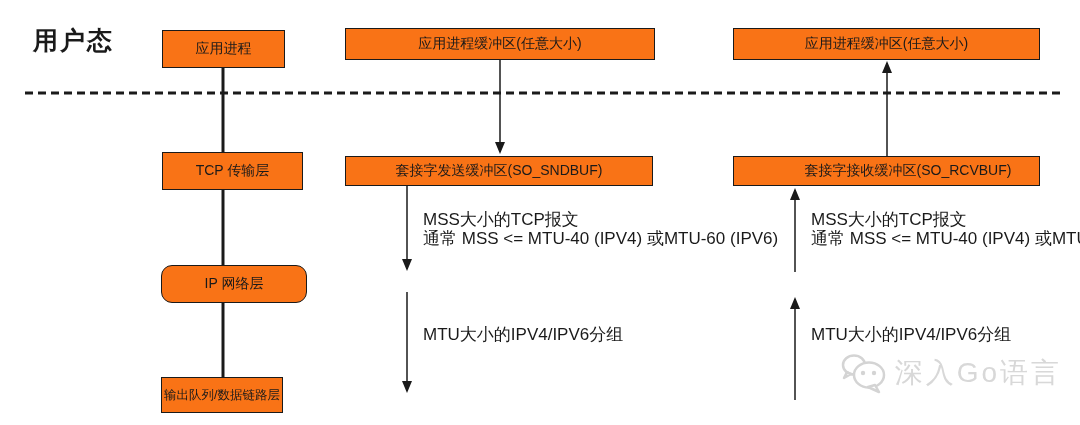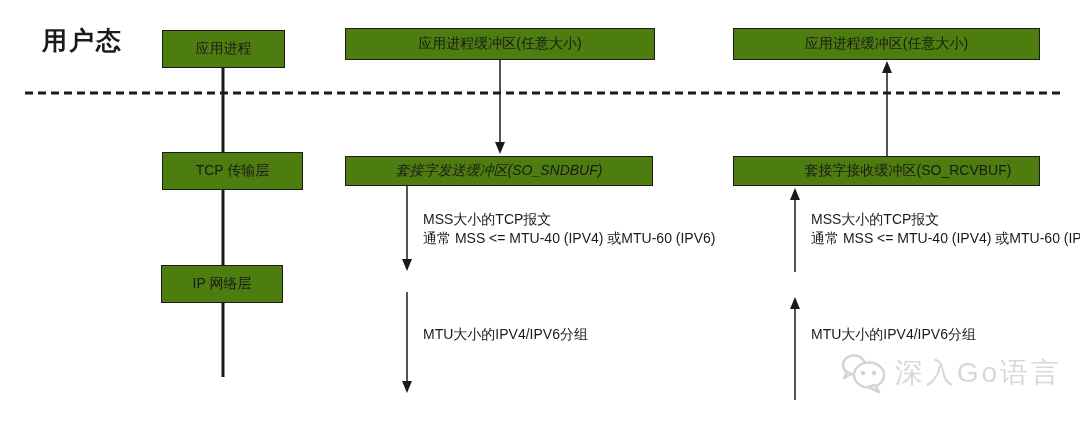--- a/index.html
+++ b/index.html
@@ -21,31 +21,31 @@
     position: absolute;
     font-size: 25px;
     font-weight: bold;
     letter-spacing: 2px;
     white-space: nowrap;
   }
   .node {
     position: absolute;
     box-sizing: border-box;
     border: 1.5px solid #1a1a1a;
-    background: #4d7c0f;
+    background: #f97316;
     display: flex;
     align-items: center;
     justify-content: center;
     font-size: 14px;
     white-space: nowrap;
     text-align: center;
   }
   .note {
     position: absolute;
-    font-size: 14px;
+    font-size: 17px;
     line-height: 19px;
     white-space: nowrap;
   }
   .note span { display: block; }
   .watermark {
     position: absolute;
     right: 18px;
     top: 352px;
     display: flex;
     align-items: center;
@@ -78,28 +78,29 @@
 
     <line x1="500" y1="60" x2="500" y2="152" stroke="#1a1a1a" stroke-width="1.5" marker-end="url(#arrow)"></line>
     <line x1="407" y1="186" x2="407" y2="269" stroke="#1a1a1a" stroke-width="1.5" marker-end="url(#arrow)"></line>
     <line x1="407" y1="292" x2="407" y2="391" stroke="#1a1a1a" stroke-width="1.5" marker-end="url(#arrow)"></line>
 
     <line x1="887" y1="156" x2="887" y2="63" stroke="#1a1a1a" stroke-width="1.5" marker-end="url(#arrow)"></line>
     <line x1="795" y1="272" x2="795" y2="190" stroke="#1a1a1a" stroke-width="1.5" marker-end="url(#arrow)"></line>
     <line x1="795" y1="400" x2="795" y2="299" stroke="#1a1a1a" stroke-width="1.5" marker-end="url(#arrow)"></line>
   </svg>
 
-  <div class="mode-label" style="left:42px; top:24px;">用户态</div>
+  <div class="mode-label" style="left:33px; top:24px;">用户态</div>
 
   <div class="node" style="left:162px; top:30px; width:123px; height:38px;">应用进程</div>
   <div class="node" style="left:162px; top:152px; width:141px; height:38px;">TCP 传输层</div>
-  <div class="node" style="left:161px; top:265px; width:122px; height:38px;">IP 网络层</div>
+  <div class="node" style="left:161px; top:265px; width:146px; height:38px;border-radius:11px;">IP 网络层</div>
+  <div class="node" style="left:161px; top:377px; width:122px; height:36px; font-size:12.5px;">输出队列/数据链路层</div>
 
   <div class="node" style="left:345px; top:28px; width:310px; height:32px;">应用进程缓冲区(任意大小)</div>
-  <div class="node" style="left:345px; top:156px; width:308px; height:30px;font-style:italic;">套接字发送缓冲区(SO_SNDBUF)</div>
+  <div class="node" style="left:345px; top:156px; width:308px; height:30px;">套接字发送缓冲区(SO_SNDBUF)</div>
   <div class="note" style="left:423px; top:210px;">
     <span>MSS大小的TCP报文</span>
     <span>通常 MSS &lt;= MTU-40 (IPV4) 或MTU-60 (IPV6)</span>
   </div>
   <div class="note" style="left:423px; top:325px;">MTU大小的IPV4/IPV6分组</div>
 
   <div class="node" style="left:733px; top:28px; width:307px; height:32px;">应用进程缓冲区(任意大小)</div>
   <div class="node" style="left:733px; top:156px; width:307px; height:30px;padding-left:43px;">套接字接收缓冲区(SO_RCVBUF)</div>
   <div class="note" style="left:811px; top:210px;">
     <span>MSS大小的TCP报文</span>

